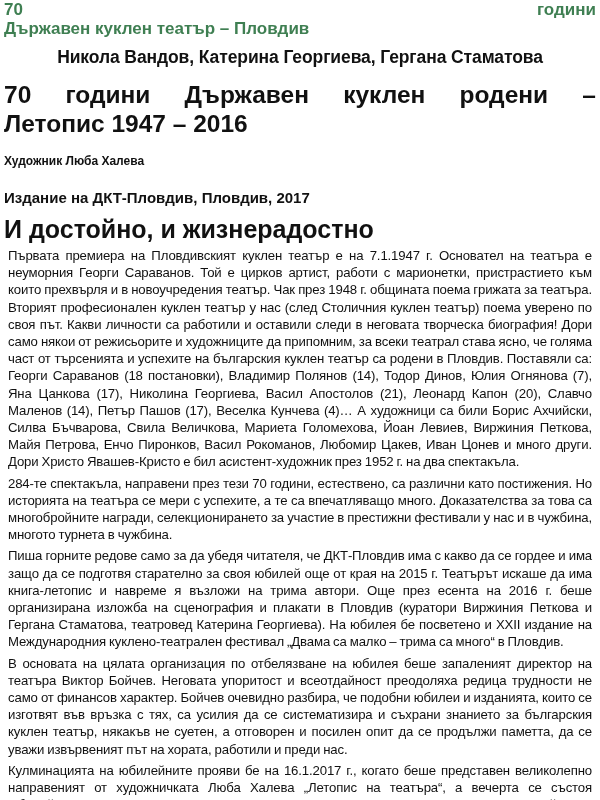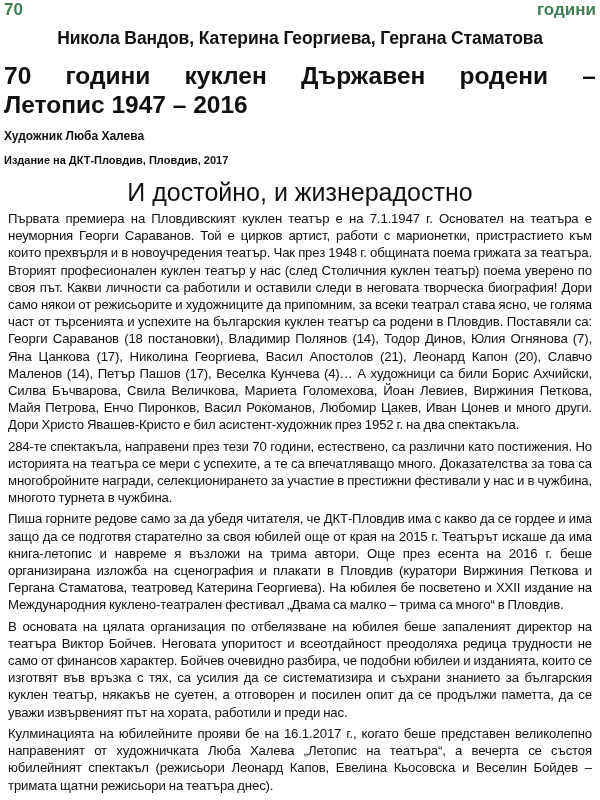--- a/index.html
+++ b/index.html
@@ -27,64 +27,64 @@
     .book-title {
       font-weight: bold;
       font-size: 24.5px;
       line-height: 29px;
       margin-top: 12px;
     }
     .title-line1 { display: flex; justify-content: space-between; }
     .artist {
       font-weight: bold;
       font-size: 12px;
-      margin-top: 10px;
+      margin-top: 16px;
     }
     .pub {
       font-weight: bold;
-      font-size: 11px;
+      font-size: 15px;
       line-height: 15px;
-      margin-top: 10px;
+      margin-top: 22px;
     }
     .section-title {
       font-size: 25px;
-      font-weight: normal;
+      font-weight: bold;
       margin-top: 10px;
       line-height: 28px;
-      text-align: center;
     }
     .body-text {
       font-size: 13.2px;
       line-height: 17.2px;
       text-align: justify;
       letter-spacing: -0.15px;
       word-spacing: -0.5px;
     }
     .body-text p { margin: 4px; }
   </style>
 </head>
 <body>
 
 <div class="page">
 
   <div class="top-head">
     <div class="top-row1">
       <span>70</span>
       <span>години</span>
     </div>
+    <div>Държавен куклен театър – Пловдив</div>
   </div>
 
   <div class="authors">Никола Вандов, Катерина Георгиева, Гергана Стаматова</div>
 
   <div class="book-title">
     <div class="title-line1">
       <span>70</span>
       <span>години</span>
+      <span>Държавен</span>
       <span>куклен</span>
-      <span>Държавен</span>
       <span>родени</span>
       <span>–</span>
     </div>
     <div>Летопис 1947 – 2016</div>
   </div>
 
   <div class="artist">Художник Люба Халева</div>
 
   <div class="pub">
     <div>Издание на ДКТ-Пловдив, Пловдив, 2017</div>

